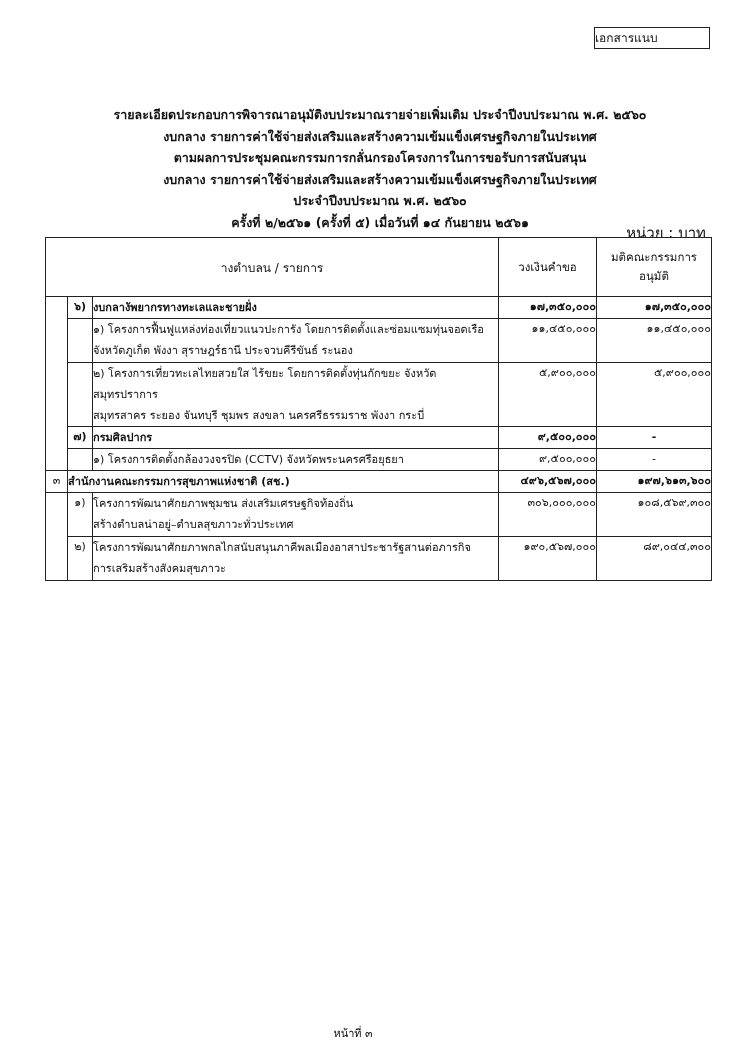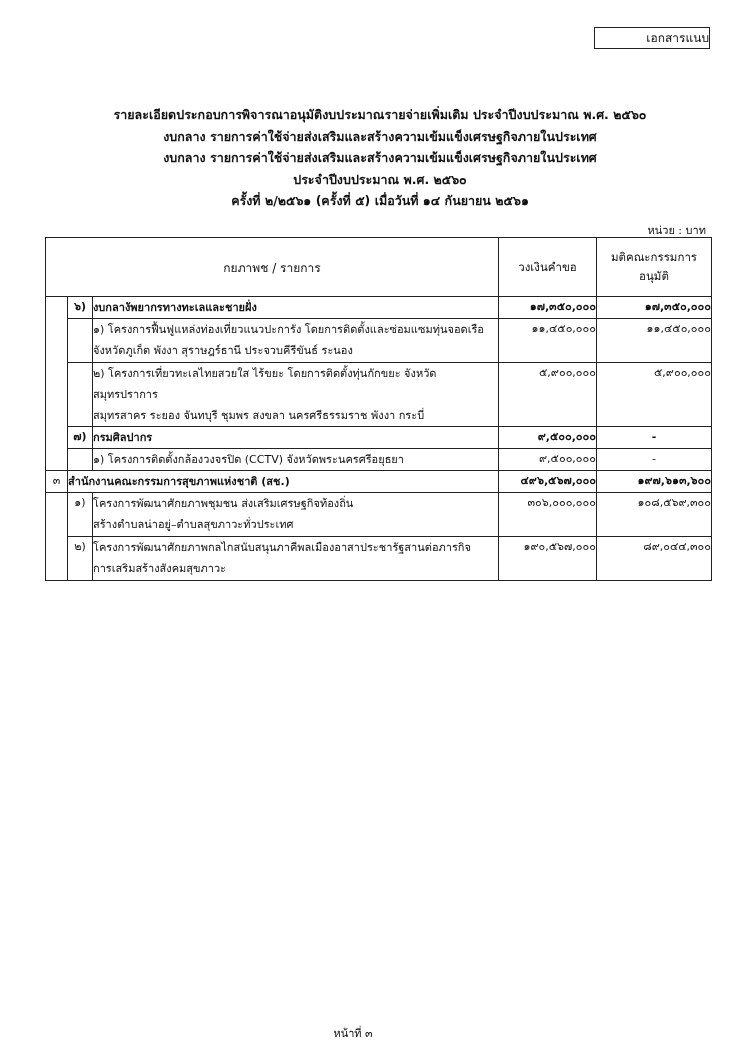--- a/index.html
+++ b/index.html
@@ -1,22 +1,22 @@
 <!DOCTYPE html>
 <html><head>
 <meta charset="utf-8">
 <style>
   html, body { margin:0; padding:0; background:#ffffff; }
   body { width:750px; height:1061px; position:relative; overflow:hidden;
          font-family:"DejaVu Sans", "Liberation Sans", sans-serif; color:#111; }
   .tag-box { position:absolute; left:594px; top:27px; width:114px; height:20px;
-             border:1.5px solid #222; font-size:12px; text-align:right; line-height:20px; }
+             border:1.5px solid #222; font-size:12px; text-align:left; line-height:20px; }
   .title-block { position:absolute; left:60px; top:76px; width:640px; text-align:center;margin-top:28px; }
   .title-line { font-size:12.5px; font-weight:bold; line-height:21.5px; white-space:nowrap; }
-  .unit { position:absolute; right:44px; top:221px; font-size:11px; }
+  .unit { position:absolute; right:44px; top:221px; font-size:15px; }
   table.main { position:absolute; left:45px; top:237px; width:666px; border-collapse:collapse;
                font-size:11px; table-layout:fixed; }
   table.main td, table.main th { border:1.2px solid #222; vertical-align:top; padding:0; }
   th { font-weight:normal; vertical-align:middle !important; text-align:center; }
   .hdr-main { height:58px; font-size:12px; }
   .hdr-val { font-size:11.5px; line-height:19px; }
   .c-a { width:22px; }
   .c-b { width:25px; }
   .c-txt { width:406px; }
   .c-v1 { width:98px; }
@@ -32,38 +32,39 @@
   .noborder-bottom { border-bottom:none !important; }
 </style>
 </head>
 <body>
 
 <div class="tag-box">เอกสารแนบ</div>
 
 <div class="title-block">
   <div class="title-line">รายละเอียดประกอบการพิจารณาอนุมัติงบประมาณรายจ่ายเพิ่มเติม ประจำปีงบประมาณ พ.ศ. ๒๕๖๐</div>
   <div class="title-line">งบกลาง รายการค่าใช้จ่ายส่งเสริมและสร้างความเข้มแข็งเศรษฐกิจภายในประเทศ</div>
+  <div class="title-line">ตามผลการประชุมคณะกรรมการกลั่นกรองโครงการในการขอรับการสนับสนุน</div>
   <div class="title-line">งบกลาง รายการค่าใช้จ่ายส่งเสริมและสร้างความเข้มแข็งเศรษฐกิจภายในประเทศ</div>
   <div class="title-line">ประจำปีงบประมาณ พ.ศ. ๒๕๖๐</div>
   <div class="title-line">ครั้งที่ ๒/๒๕๖๑ (ครั้งที่ ๕) เมื่อวันที่ ๑๔ กันยายน ๒๕๖๑</div>
 </div>
 
 <div class="unit">หน่วย : บาท</div>
 
 <table class="main">
   <colgroup>
     <col class="c-a">
       <col class="c-b">
       <col class="c-txt">
       <col class="c-v1">
       <col class="c-v2">
   </colgroup>
   <tbody>
       <tr>
-    <th colspan="3" class="hdr-main">กยภาพช / รายการ</th>
+    <th colspan="3" class="hdr-main">างตำบลน / รายการ</th>
     <th class="hdr-val">วงเงินคำขอ</th>
     <th class="hdr-val">
       <div>มติคณะกรรมการ</div>
       <div>อนุมัติ</div>
     </th>
   </tr>
 
   <tr class="r-1">
     <td rowspan="5" class="noborder-bottom"></td>
     <td class="idx bold">๖)</td>

